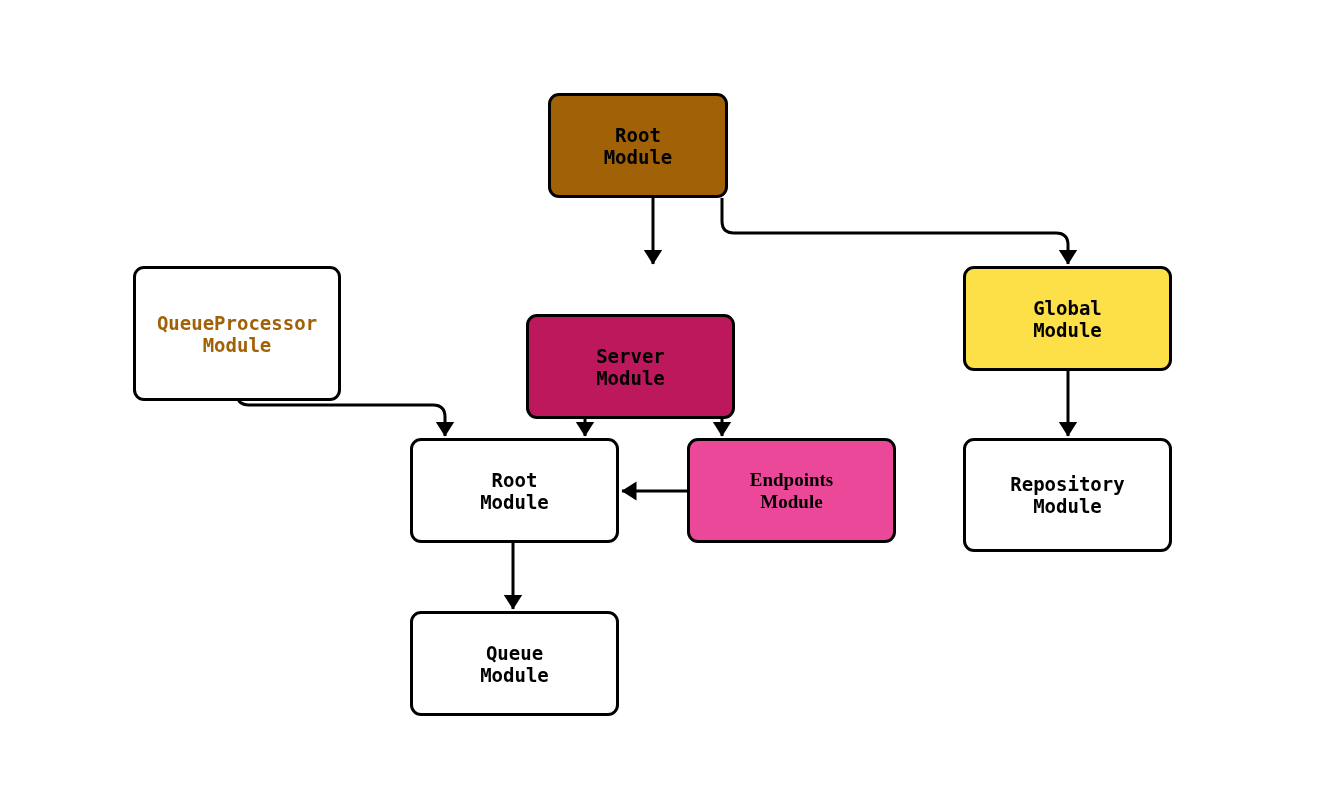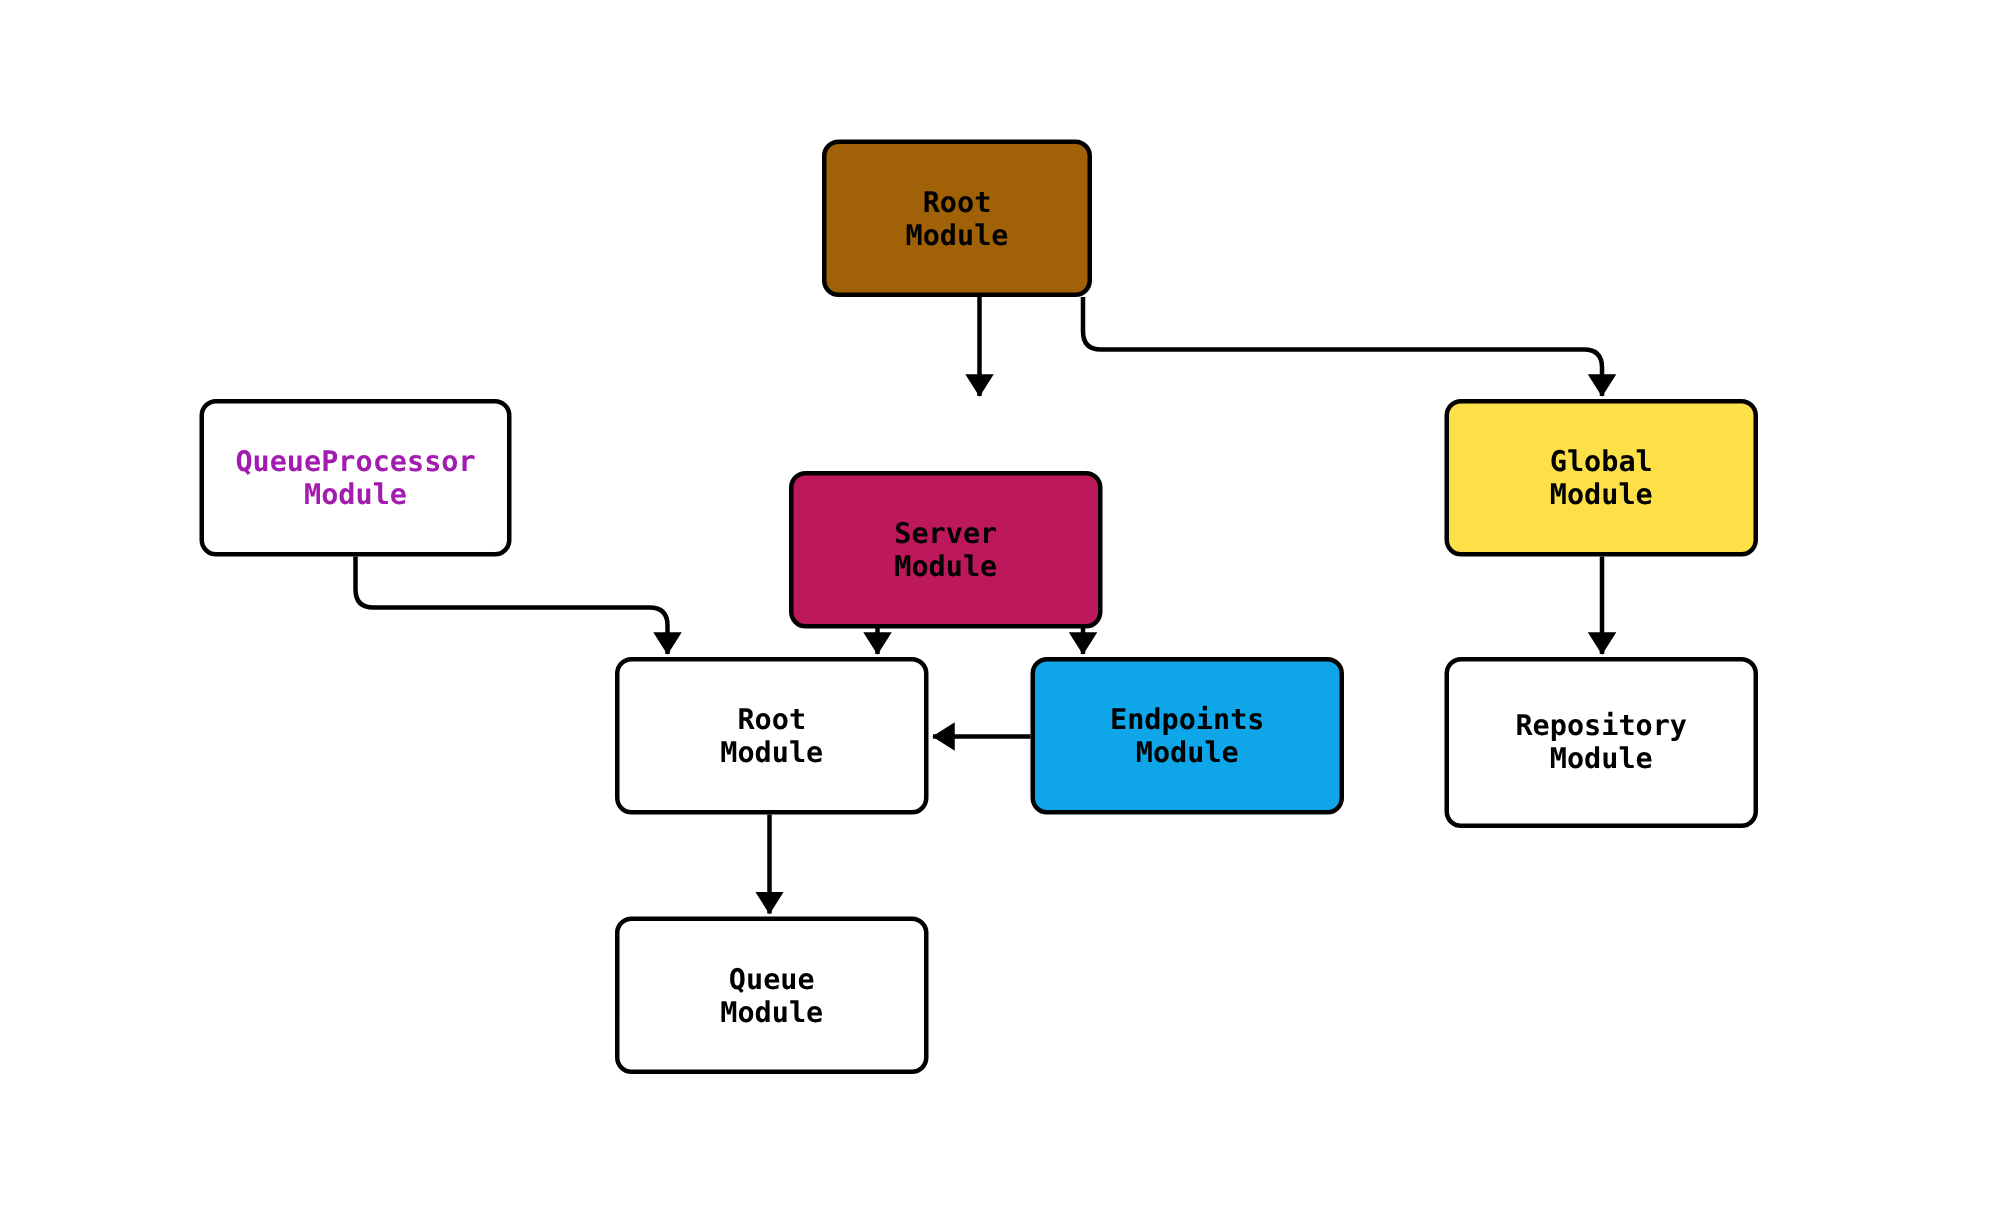--- a/index.html
+++ b/index.html
@@ -66,37 +66,37 @@
         <path d="M687,491 L622,491" class="edge" stroke="#000000" marker-end="url(#arrowhead)"></path>
         <path d="M1068,371 L1068,436" class="edge" stroke="#000000" marker-end="url(#arrowhead)"></path>
         <path d="M513,543 L513,609" class="edge" stroke="#000000" marker-end="url(#arrowhead)"></path>
       </g>
   </svg>
 
 <div class="node" style="left: 548px; top: 93px; width: 180px; height: 105px; background: #a16207; border-color: rgb(0, 0, 0); color: rgb(0, 0, 0);">
       <span>Root</span>
       <span>Module</span>
     </div>
-    <div class="node" style="left: 133px; top: 266px; width: 208px; height: 105px; background: rgb(255, 255, 255); border-color: rgb(0, 0, 0); color: #a21caf;">
+    <div class="node" style="left: 133px; top: 266px; width: 208px; height: 135px; background: rgb(255, 255, 255); border-color: rgb(0, 0, 0); color: #a16207;">
       <span>QueueProcessor</span>
       <span>Module</span>
     </div>
     <div class="node" style="left: 526px; top: 266px; width: 209px; height: 105px; background: #be185d; border-color: rgb(0, 0, 0); color: rgb(0, 0, 0); margin-top: 48px;">
       <span>Server</span>
       <span>Module</span>
     </div>
     <div class="node" style="left: 963px; top: 266px; width: 209px; height: 105px; background: #fde047; border-color: rgb(0, 0, 0); color: rgb(0, 0, 0);">
       <span>Global</span>
       <span>Module</span>
     </div>
     <div class="node" style="left: 410px; top: 438px; width: 209px; height: 105px; background: rgb(255, 255, 255); border-color: rgb(0, 0, 0); color: rgb(0, 0, 0);">
       <span>Root</span>
       <span>Module</span>
     </div>
-    <div class="node" style="left: 687px; top: 438px; width: 209px; height: 105px; background: #0ea5e9; border-color: rgb(0, 0, 0); color: rgb(0, 0, 0);">
+    <div class="node" style="left: 687px; top: 438px; width: 209px; height: 105px; background: #ec4899; border-color: rgb(0, 0, 0); color: rgb(0, 0, 0); font-family: Liberation Serif, serif;">
       <span>Endpoints</span>
       <span>Module</span>
     </div>
     <div class="node" style="left: 963px; top: 438px; width: 209px; height: 114px; background: rgb(255, 255, 255); border-color: rgb(0, 0, 0); color: rgb(0, 0, 0);">
       <span>Repository</span>
       <span>Module</span>
     </div>
     <div class="node" style="left: 410px; top: 611px; width: 209px; height: 105px; background: rgb(255, 255, 255); border-color: rgb(0, 0, 0); color: rgb(0, 0, 0);">
       <span>Queue</span>
       <span>Module</span>

